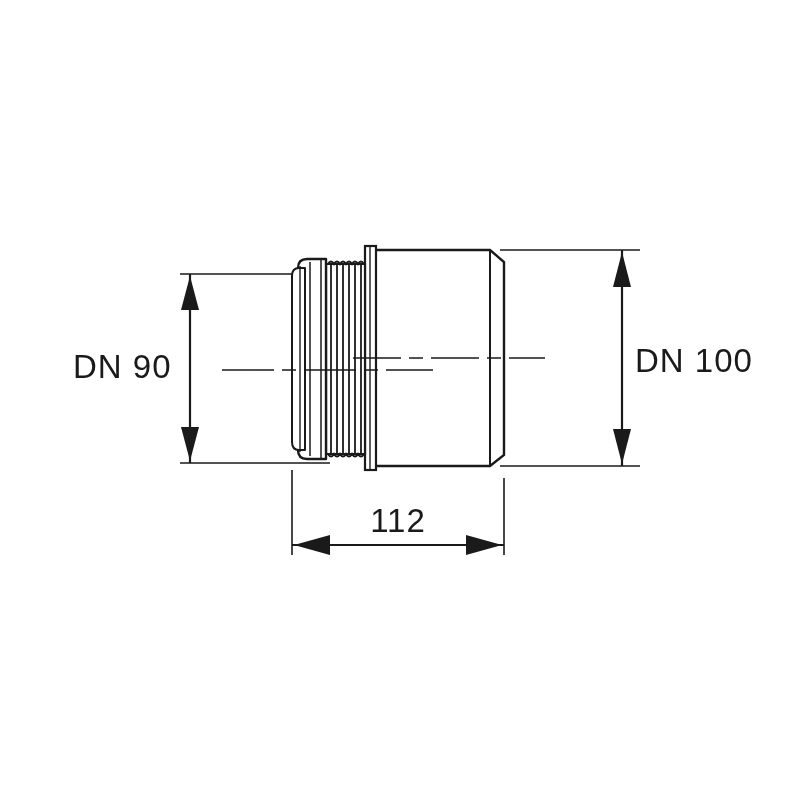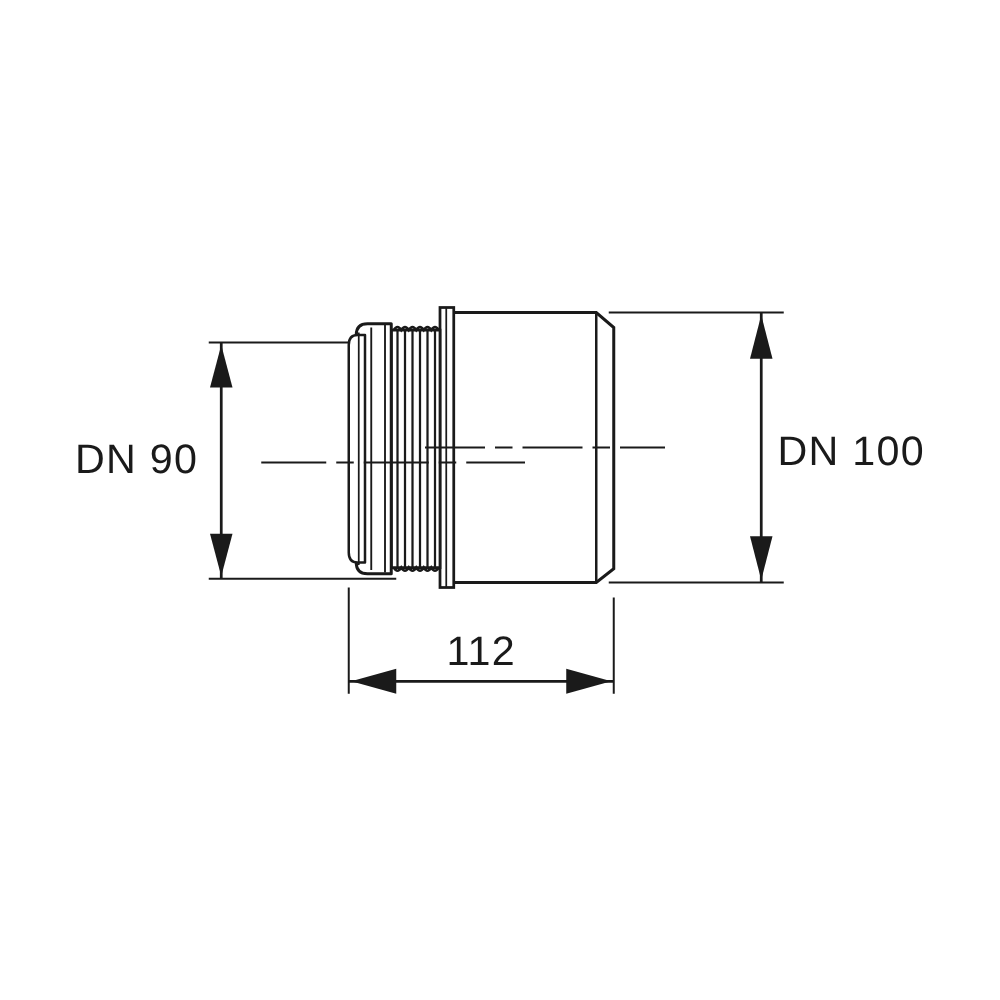--- a/index.html
+++ b/index.html
@@ -11,20 +11,21 @@
     width: 800px;
     height: 800px;
     overflow: hidden;
     font-family: "Liberation Sans", sans-serif;
   }
   #drawing-root {
     position: relative;
     width: 740px;
     height: 800px;
     background: #ffffff;
+    margin-left: 13px;
   }
   svg#technical-drawing {
     display: block;
     width: 800px;
     height: 800px;
   }
   .dim-text {
     font-family: "Liberation Sans", sans-serif;
     font-size: 33px;
     fill: #1a1a1a;

